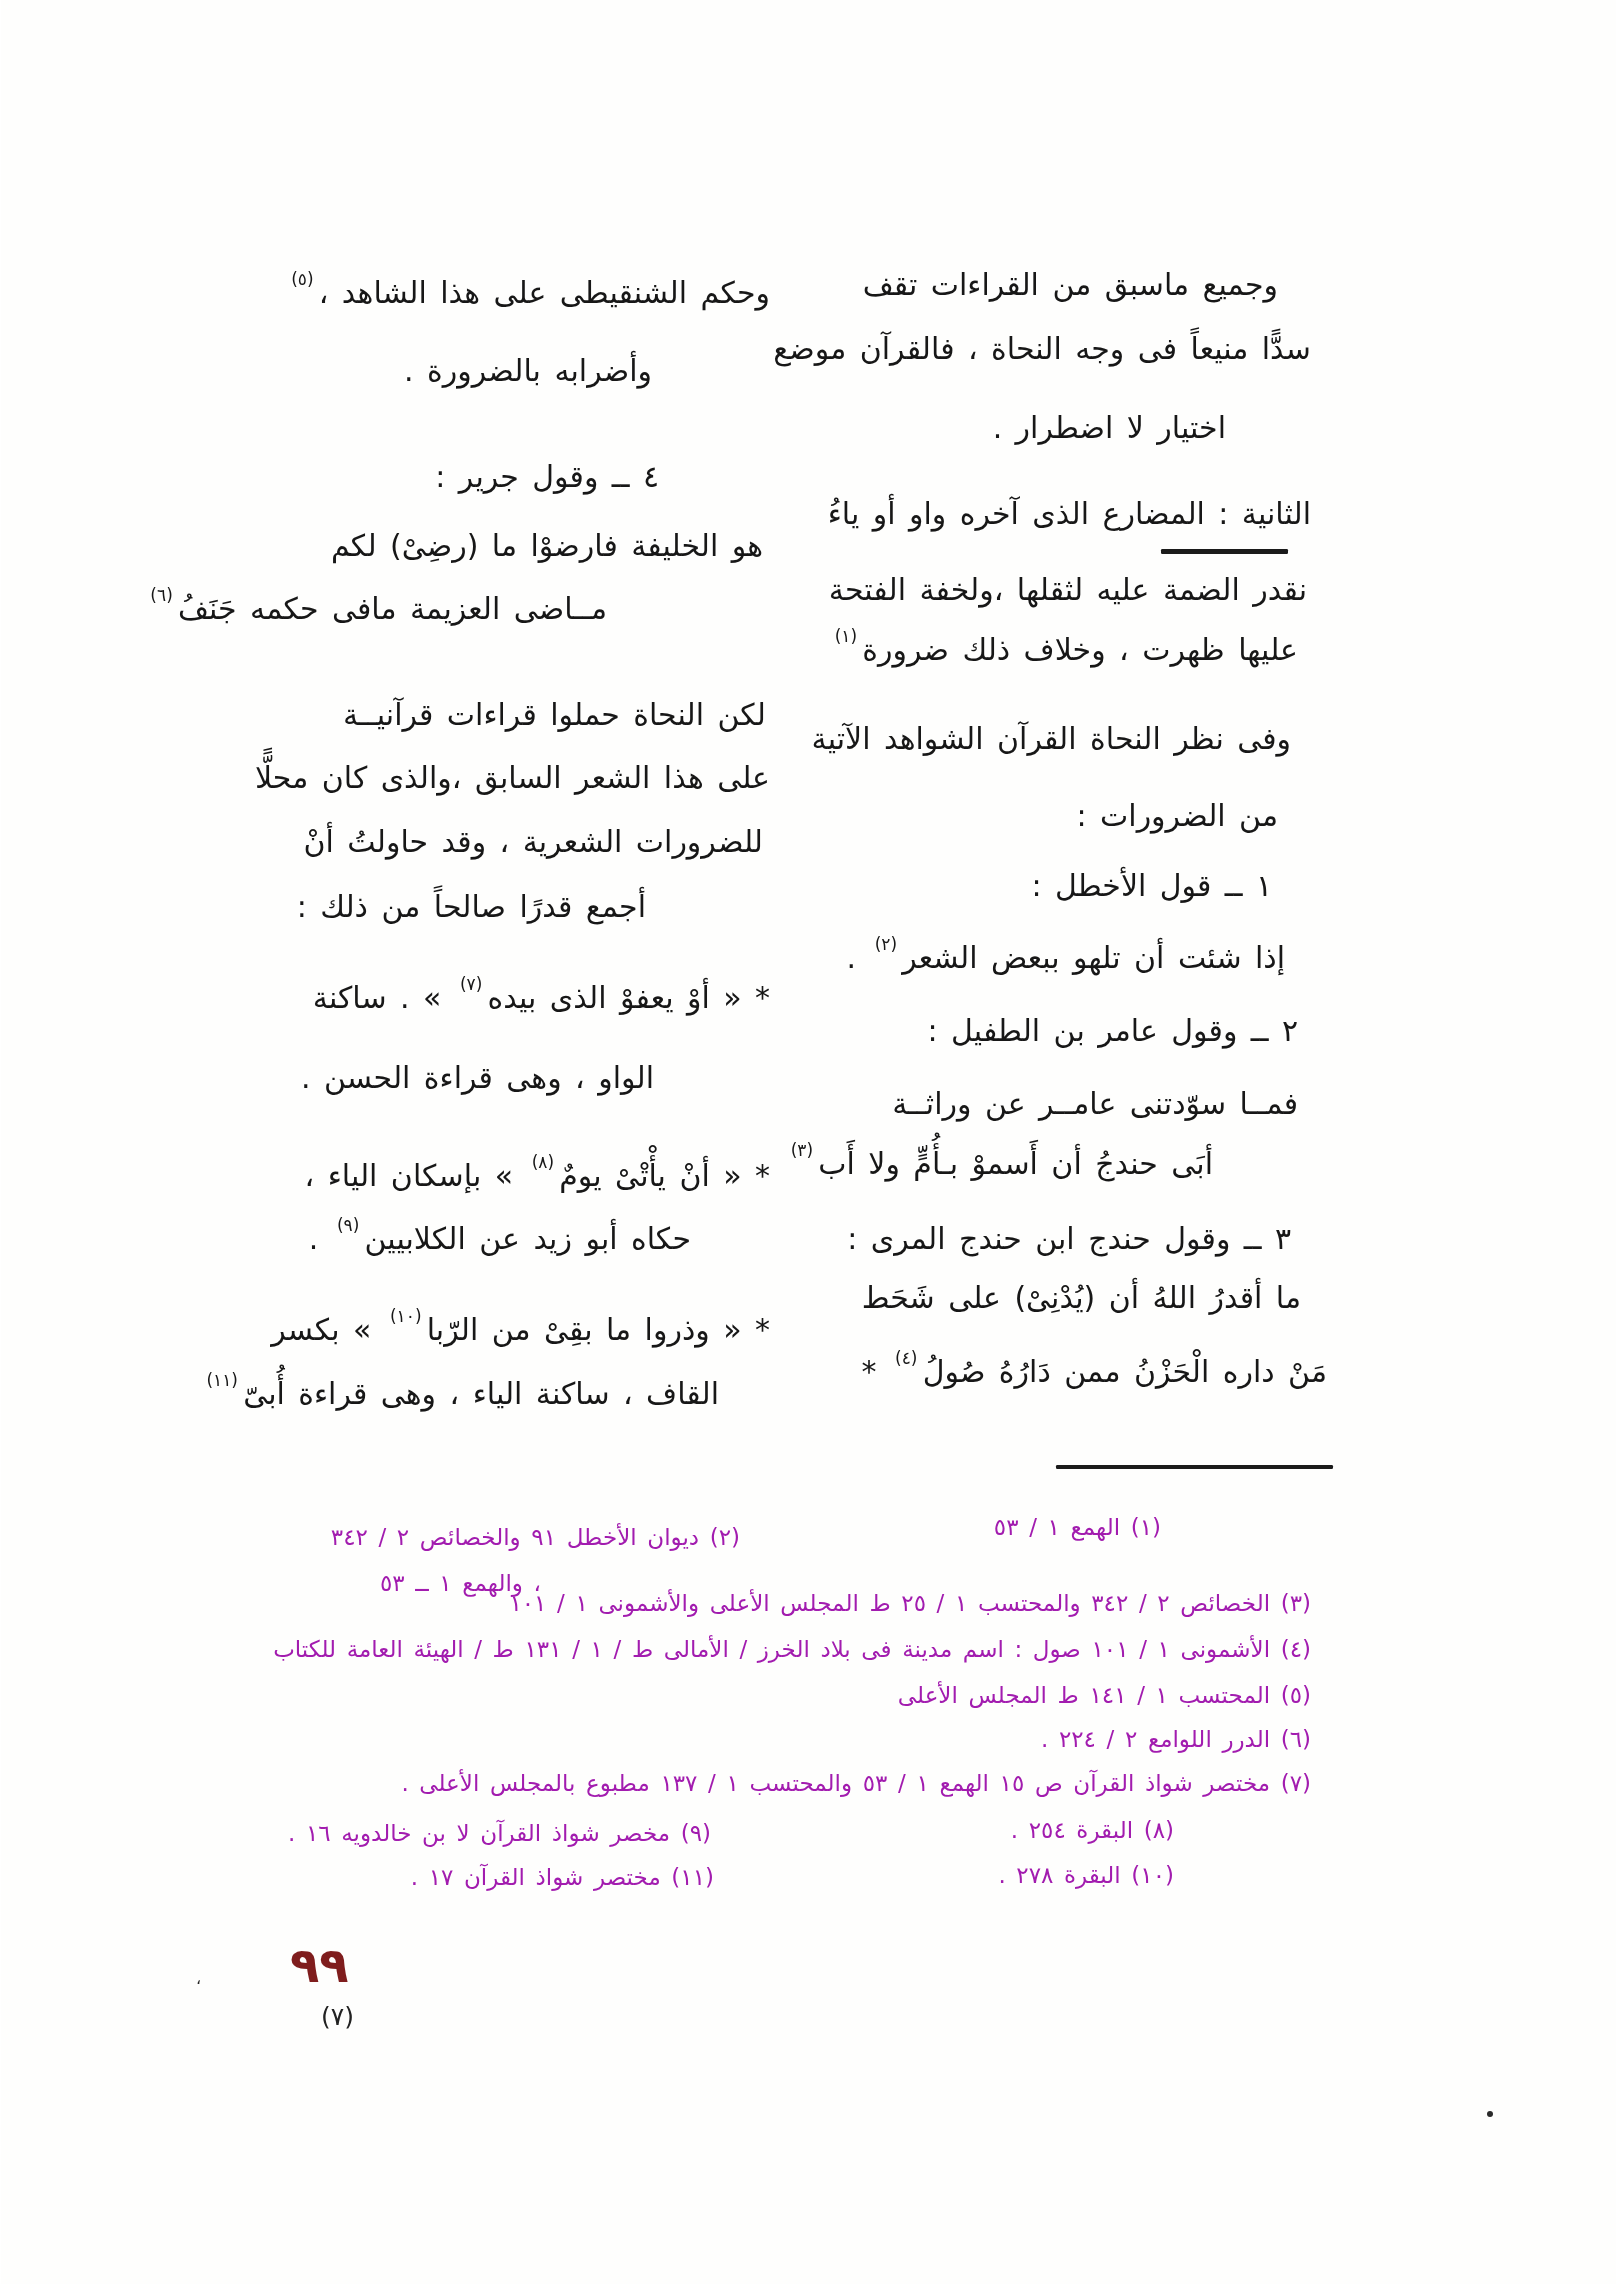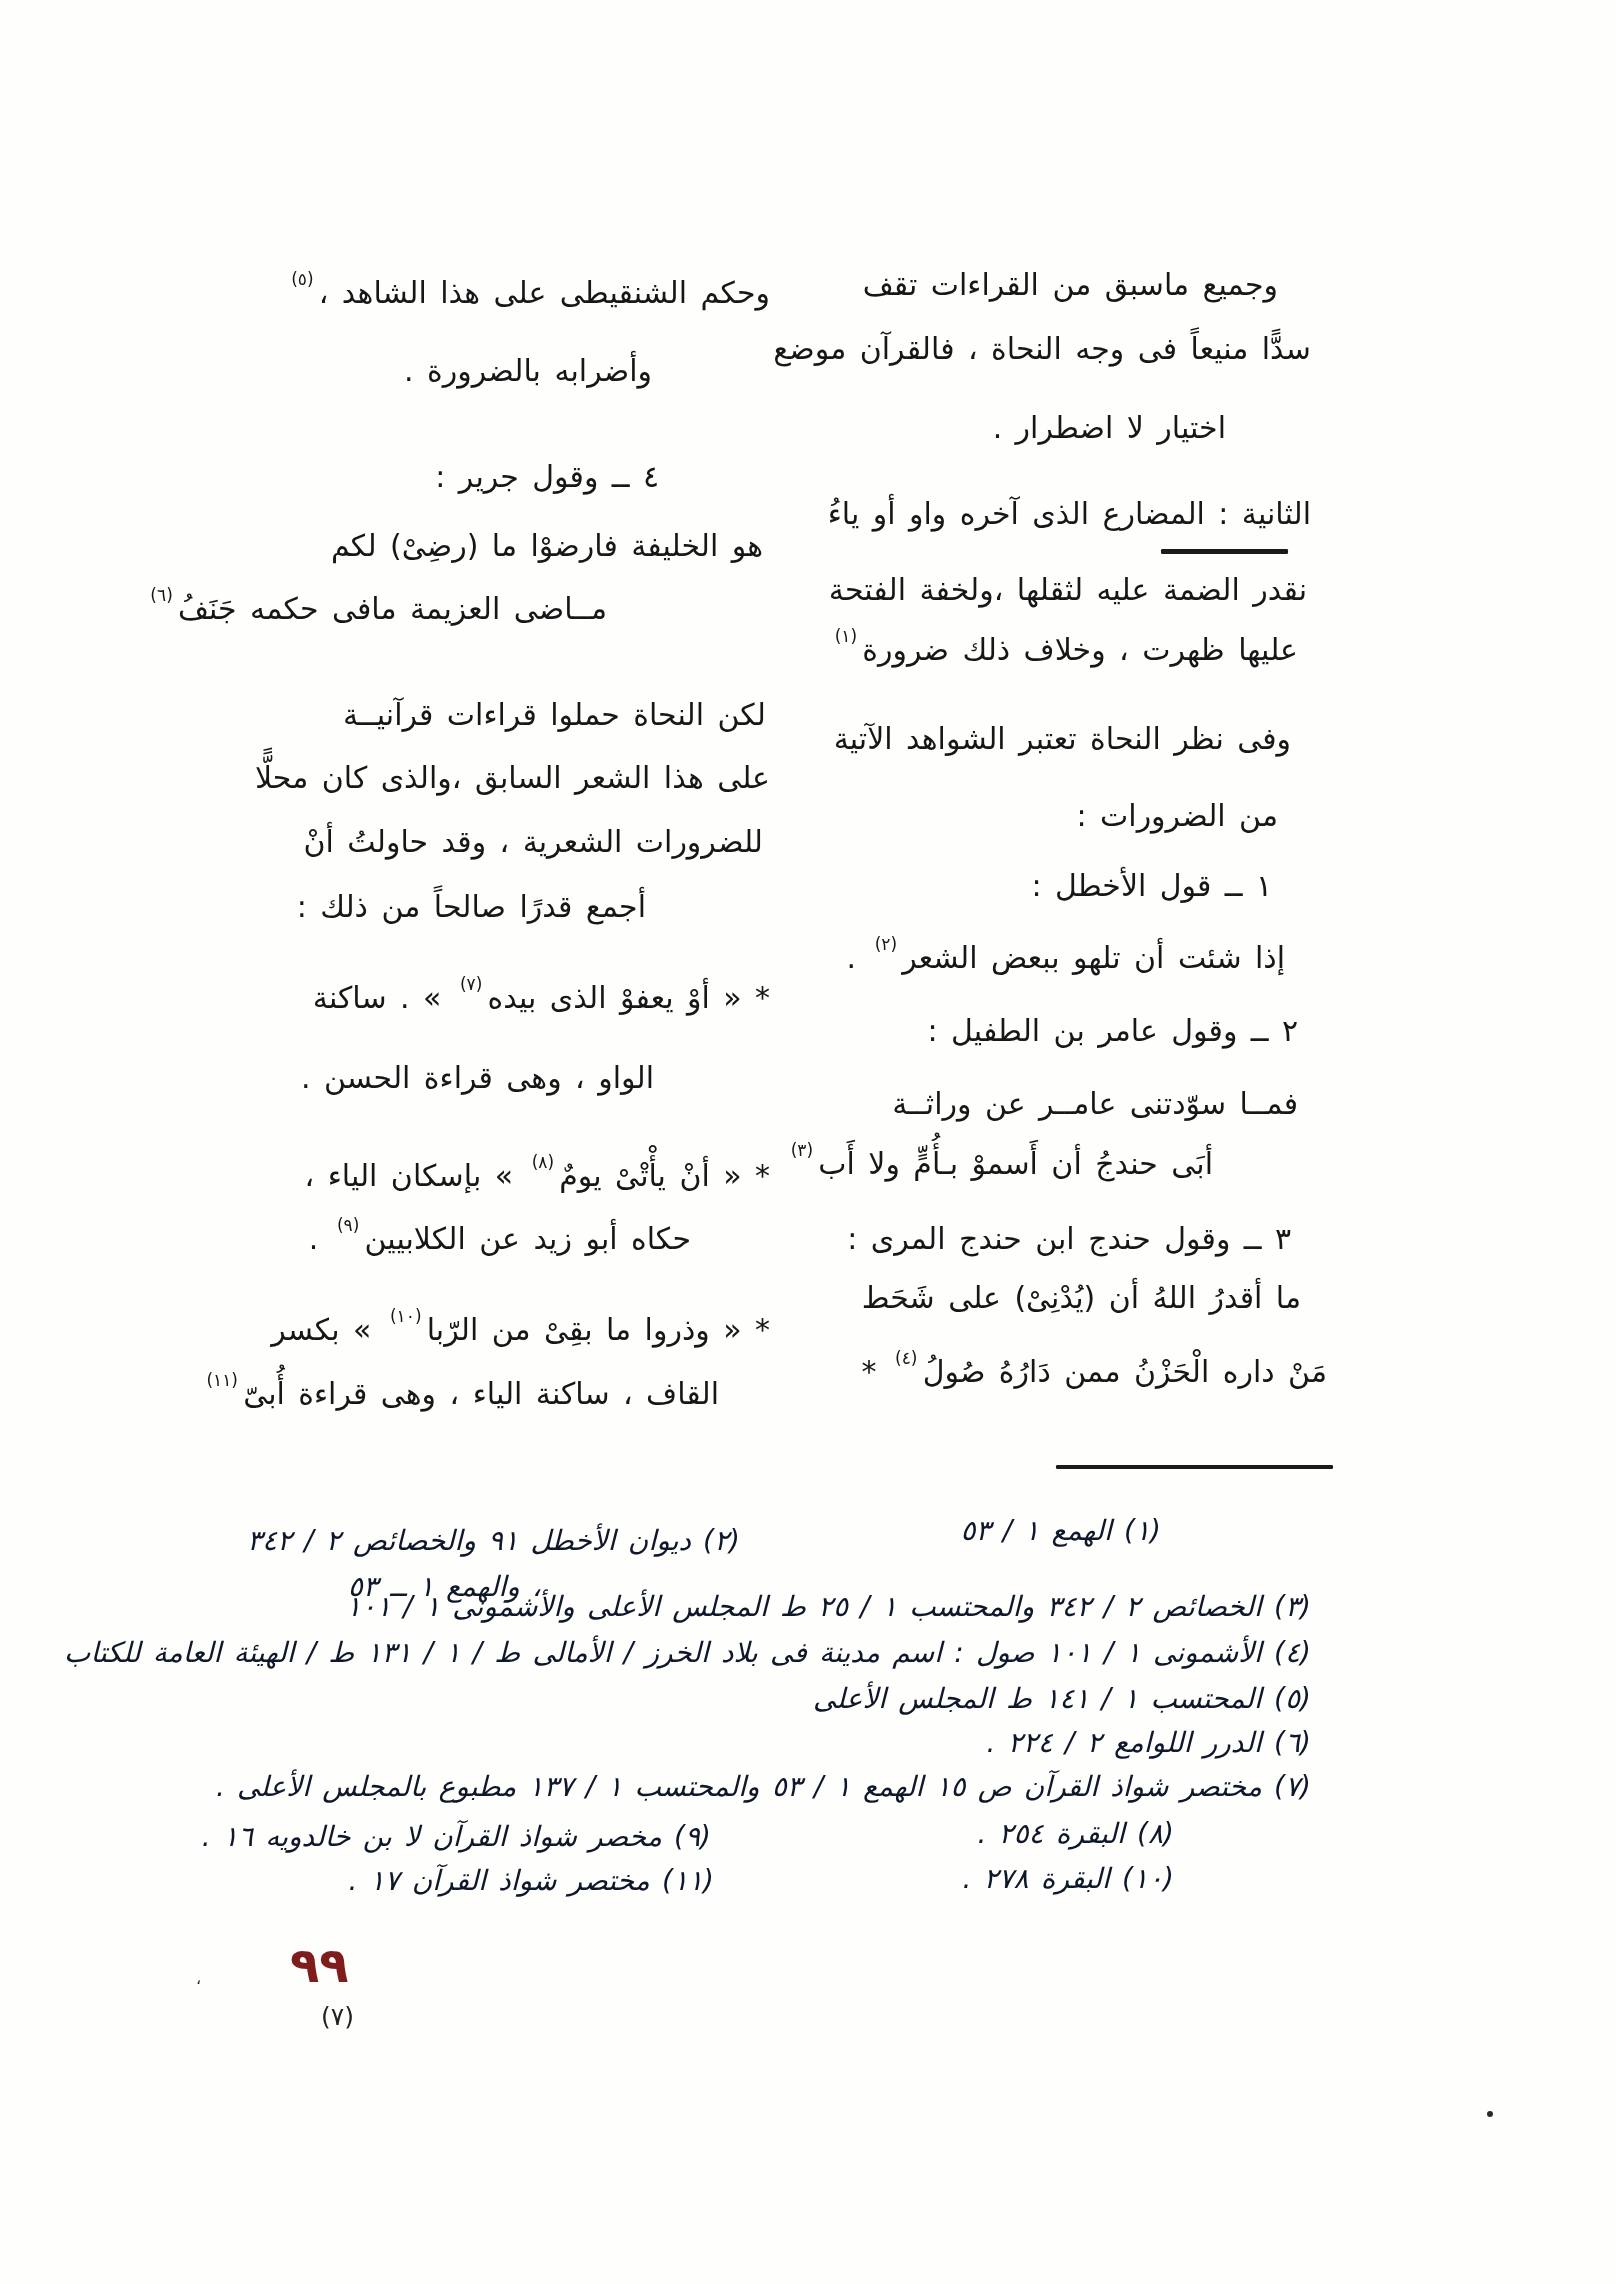--- a/index.html
+++ b/index.html
@@ -17,21 +17,21 @@
     font-size:30px;line-height:1.25;color:#171717;
     word-spacing:3.9px;letter-spacing:0px;
     text-rendering:optimizeLegibility;
   }
   .ln sup{
     font-size:17px;line-height:0;vertical-align:18px;
     margin:0 5.2px;word-spacing:0;
   }
   .fn{
     position:absolute;white-space:nowrap;direction:rtl;unicode-bidi:embed;
-    font-size:28px;line-height:1.2;color:#0f172a;word-spacing:3.3px;font-style:italic;
+    font-size:23px;line-height:1.2;color:#a21caf;word-spacing:3.3px;
   }
   .rule{
     position:absolute;background:#1b1b1b;border-radius:1.3px;
   }
   .pageno{
     position:absolute;font-size:48px;font-weight:bold;color:#7f1d1d;
     font-family:"DejaVu Sans",sans-serif;
   }
   .mark{
     position:absolute;color:#222;font-family:"DejaVu Sans",sans-serif;
@@ -47,21 +47,21 @@
 
   <div class="ln" style="top:266px;right:339px"><span>وجميع ماسبق من القراءات تقف</span></div>
   <div class="ln" style="top:330px;right:306px"><span>سدًّا منيعاً فى وجه النحاة ، فالقرآن موضع</span></div>
   <div class="ln" style="top:409px;right:391px"><span>اختيار لا اضطرار .</span></div>
 
   <div class="ln" style="top:495px;right:306px"><span>الثانية : المضارع الذى آخره واو أو ياءُ</span></div>
   <div class="rule" style="top:549px;right:329px;width:127px;height:4.6px"></div>
 
   <div class="ln" style="top:571px;right:310px"><span>نقدر الضمة عليه لثقلها ،ولخفة الفتحة</span></div>
   <div class="ln" style="top:631px;right:319px"><span>عليها ظهرت ، وخلاف ذلك ضرورة</span><sup>(١)</sup><span></span></div>
-  <div class="ln" style="top:720px;right:326px"><span>وفى نظر النحاة تعتبر الشواهد الآتية</span></div>
+  <div class="ln" style="top:720px;right:326px"><span>وفى نظر النحاة القرآن الشواهد الآتية</span></div>
   <div class="ln" style="top:797px;right:339px"><span>من الضرورات :</span></div>
 
   <div class="ln" style="top:867px;right:345px"><span>١ ــ قول الأخطل :</span></div>
   <div class="ln" style="top:939px;right:332px"><span>إذا شئت أن تلهو ببعض الشعر</span><sup>(٢)</sup><span> .</span></div>
 
   <div class="ln" style="top:1012px;right:319px"><span>٢ ــ وقول عامر بن الطفيل :</span></div>
   <div class="ln" style="top:1085px;right:319px"><span>فمــا سوّدتنى عامــر عن وراثــة</span></div>
   <div class="ln" style="top:1145px;right:404px"><span>أبَى حندجُ أن أَسموْ بـأُمٍّ ولا أَب</span><sup>(٣)</sup><span></span></div>
 
   <div class="ln" style="top:1220px;right:326px"><span>٣ ــ وقول حندج ابن حندج المرى :</span></div>

